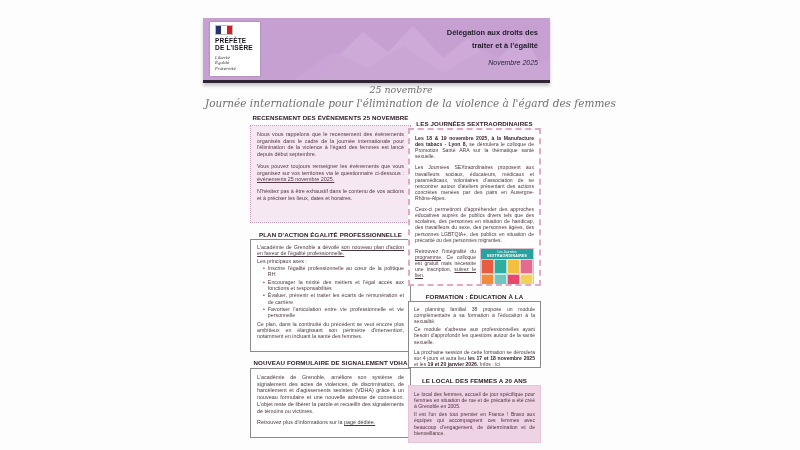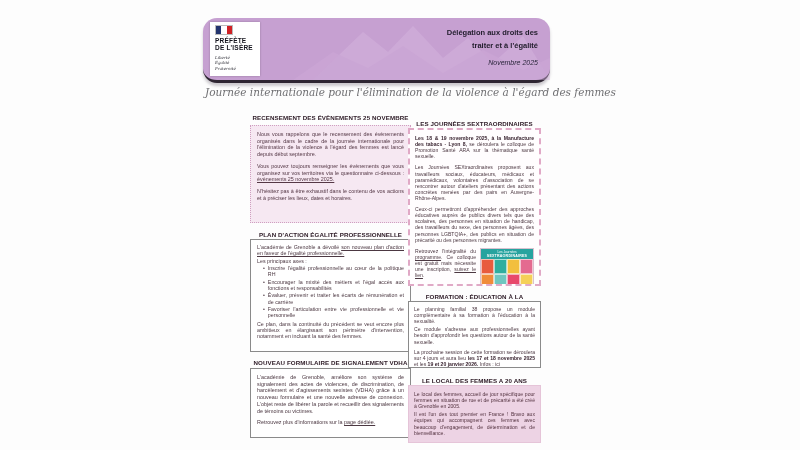--- a/index.html
+++ b/index.html
@@ -1,21 +1,21 @@
 <!DOCTYPE html>
 <html><head>
 <meta charset="utf-8">
 <style>
   html,body{margin:0;padding:0;}
   body{width:800px;height:450px;background:#fdfdfd;font-family:"Liberation Sans",sans-serif;overflow:hidden;}
   .canvas{position:relative;width:800px;height:450px;background:#fdfdfd;}
 
   
   .topbar{position:absolute;left:203px;top:18px;width:347px;height:62px;background:#c6a0d1;
-          border-bottom:3px solid #2e2532;box-shadow:0 3px 3px rgba(90,80,95,.3);border-radius:14px;}
+          border-bottom:3px solid #2e2532;box-shadow:0 3px 3px rgba(90,80,95,.3);}
   .mountains{position:absolute;left:90px;top:0;width:257px;height:62px;opacity:.45;}
   .logo{position:absolute;left:7px;top:4px;width:50px;height:54px;background:#ffffff;
         box-sizing:border-box;padding:3px 2px 0 5px;box-shadow:0 0 2px rgba(0,0,0,.25);}
   .flag{display:flex;width:16px;height:8px;margin-bottom:2px;border:0.5px solid #bbb;}
   .flag span{flex:1;}
   .flag .fb{background:#23346e;} .flag .fw{background:#ffffff;} .flag .fr{background:#d02024;}
   .logoname{font-weight:bold;font-size:6.5px;line-height:1.15;color:#14141d;letter-spacing:.2px;}
   .motto{margin-top:3px;font-family:"DejaVu Serif",serif;font-style:italic;font-size:4px;line-height:1.35;color:#33333b;}
   .deleg{position:absolute;right:12px;top:9px;text-align:right;font-weight:bold;font-size:7.5px;line-height:1.7;color:#201c2b;}
   .issuedate{font-weight:normal;font-style:italic;font-size:7px;margin-top:4px;color:#29253a;}
@@ -87,20 +87,21 @@
 
     <div class="deleg">
       <div>Délégation aux droits des</div>
       <div>traiter et à l'égalité</div>
       <div class="issuedate">Novembre 2025</div>
     </div>
 
   </div>
 
   <div class="banner">
+    <div class="banner-l1">25 novembre</div>
     <div class="banner-l2">Journée internationale pour l'élimination de la violence à l'égard des femmes</div>
   </div>
 
   <div class="sec-title leftcol" style="top:114px;">RECENSEMENT DES ÉVÈNEMENTS 25 NOVEMBRE</div>
   <div class="box pinkfill fs-left leftcol" style="top:125px;height:98px;">
     <p>Nous vous rappelons que le recensement des évènements organisés dans le cadre de la journée internationale pour l'élimination de la violence à l'égard des femmes est lancé depuis début septembre.</p>
     <p>
       <span>Vous pouvez toujours renseigner les évènements que vous organisez sur vos territoires via le questionnaire ci-dessous : </span><span class="lnk">évènements 25 novembre 2025.</span>
     </p>
     <p>N'hésitez pas à être exhaustif dans le contenu de vos actions et à préciser les lieux, dates et horaires.</p>

